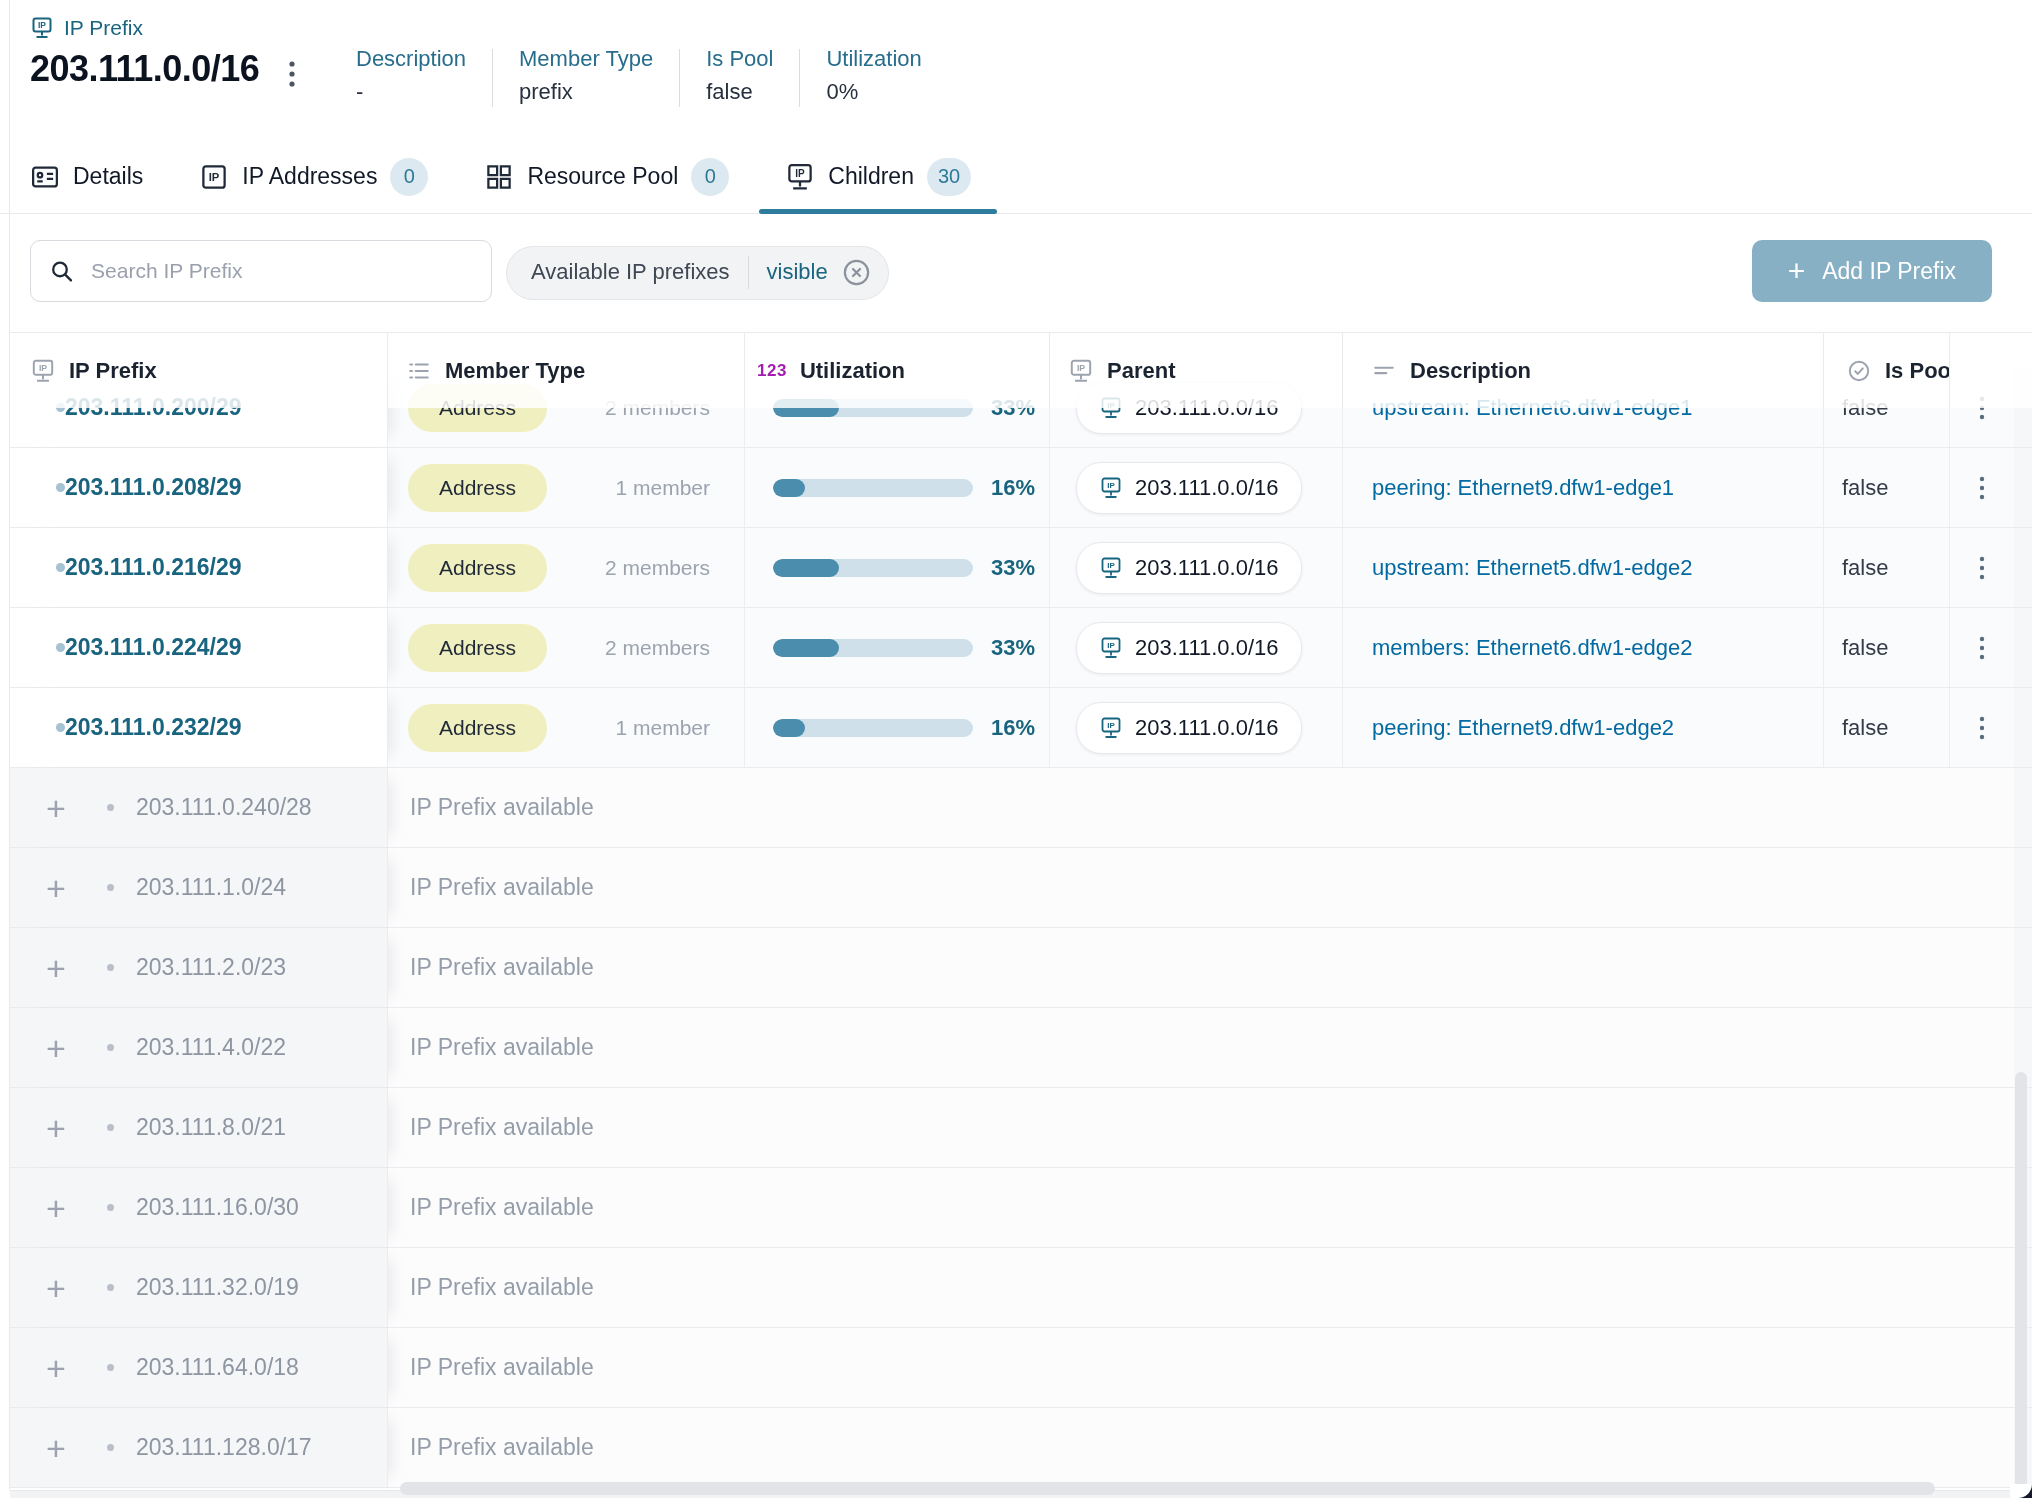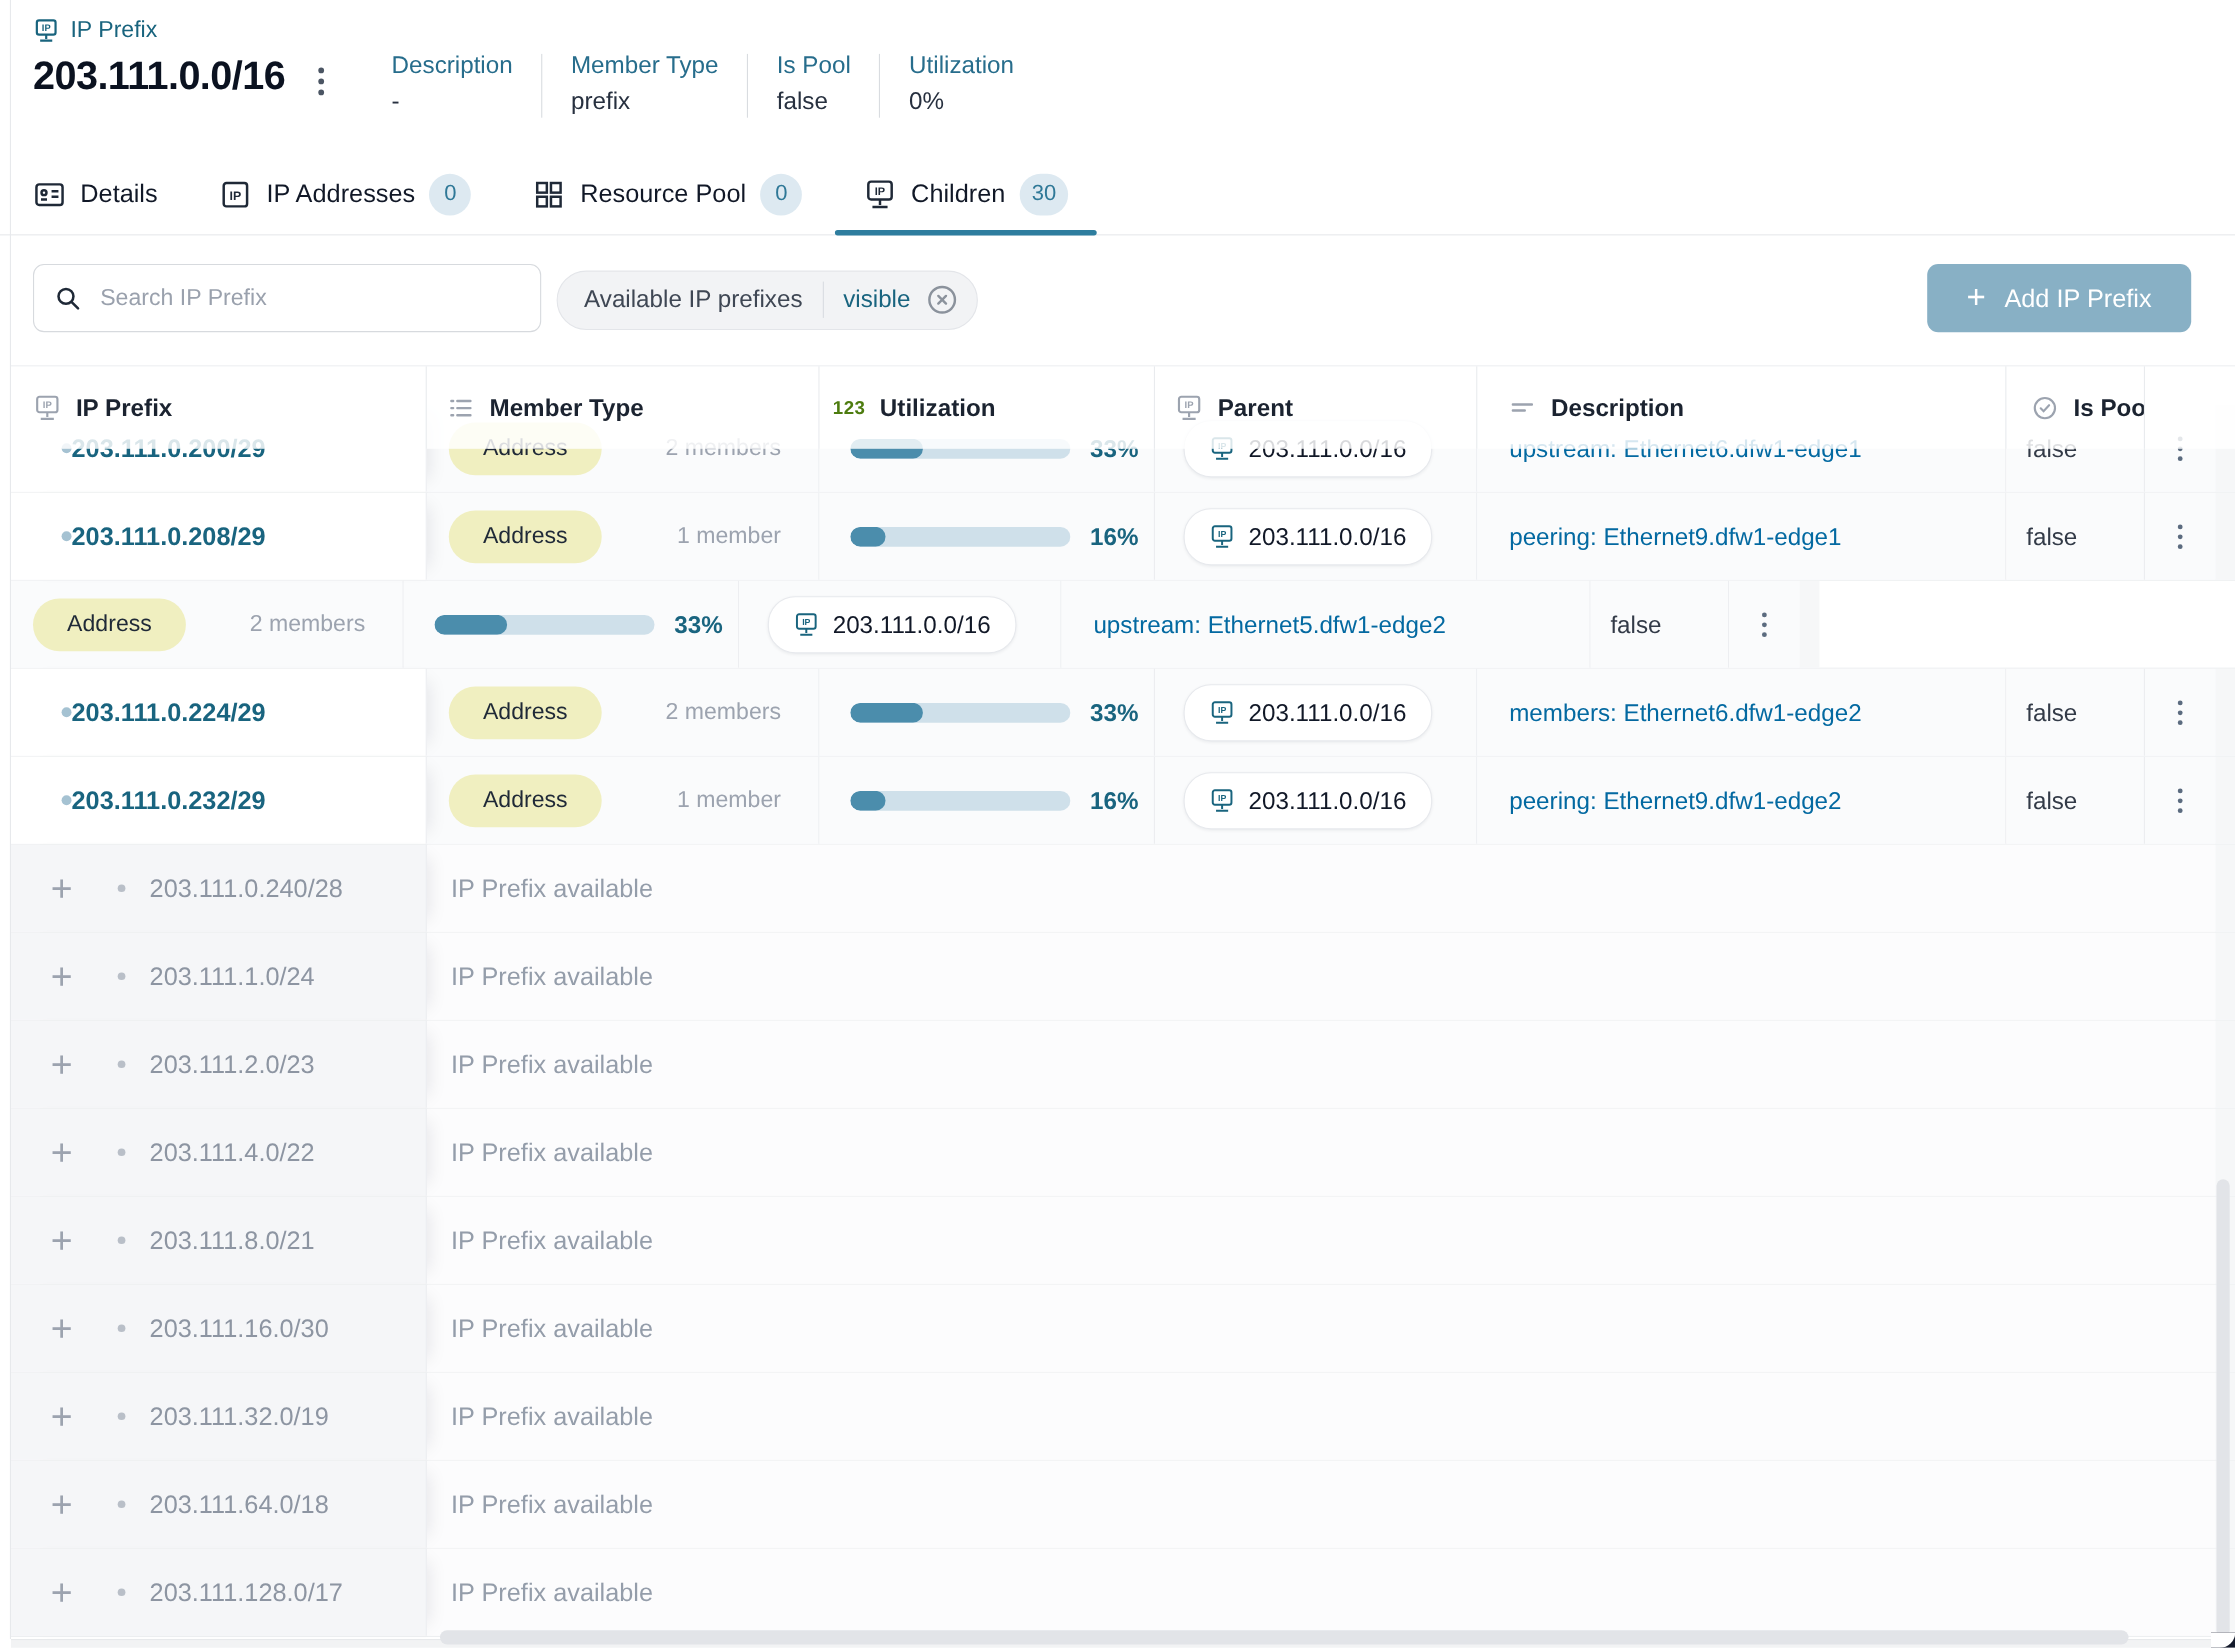--- a/index.html
+++ b/index.html
@@ -49,21 +49,21 @@
     font-family:inherit;}
   .add-btn .plus{font-size:30px;font-weight:300;line-height:1;}
 
   
   .table{position:absolute;left:10px;top:332px;width:2022px;height:1158px;overflow:hidden;}
   .thead{position:absolute;top:0;left:0;width:2022px;height:76px;background:rgba(255,255,255,0.84);
     z-index:3;display:flex;border-top:1px solid #e9ebee;box-sizing:border-box;}
   .th{display:flex;align-items:center;gap:13px;font-size:22px;font-weight:600;color:#1b2330;
     border-right:1px solid #e9ebee;overflow:hidden;white-space:nowrap;box-sizing:border-box;}
   .th .hicon{color:#9ca3af;display:flex;flex:none;}
-  .num-ic{color:#4d7c0f;font-size:17px;font-weight:700;letter-spacing:0.5px;}
+  .num-ic{color:#a21caf;font-size:17px;font-weight:700;letter-spacing:0.5px;}
   .thc1{width:378px;padding-left:20px;}
   .thc2{width:357px;padding-left:18px;}
   .thc3{width:305px;padding-left:12px;}
   .thc4{width:293px;padding-left:18px;}
   .thc5{width:481px;padding-left:28px;}
   .thc6{width:126px;padding-left:22px;}
   .thc7{width:64px;border-right:0;}
   .thf{flex:1;border-right:0;}
 
   .tbody{position:absolute;top:36px;left:0;width:2022px;z-index:1;}
@@ -313,20 +313,24 @@
             <svg width="8" height="26" viewBox="0 0 8 26">
               <circle cx="4" cy="4" r="2.2" fill="currentColor"></circle>
               <circle cx="4" cy="13" r="2.2" fill="currentColor"></circle>
               <circle cx="4" cy="22" r="2.2" fill="currentColor"></circle>
             </svg>
           </button>
         </div>
         <div class="cell filler"></div>
       </div>
       <div class="row data">
+        <div class="cell c1 bcol">
+          <span class="bullet"></span>
+          <a class="pfx-link">203.111.0.216/29</a>
+        </div>
         <div class="cell c2 bcol">
           <span class="badge">Address</span>
           <span class="members">2 members</span>
         </div>
         <div class="cell c3 bcol">
           <div class="bar">
             <div class="fill" style="width: 33%;"></div>
           </div>
           <span class="pct">33%</span>
         </div>

